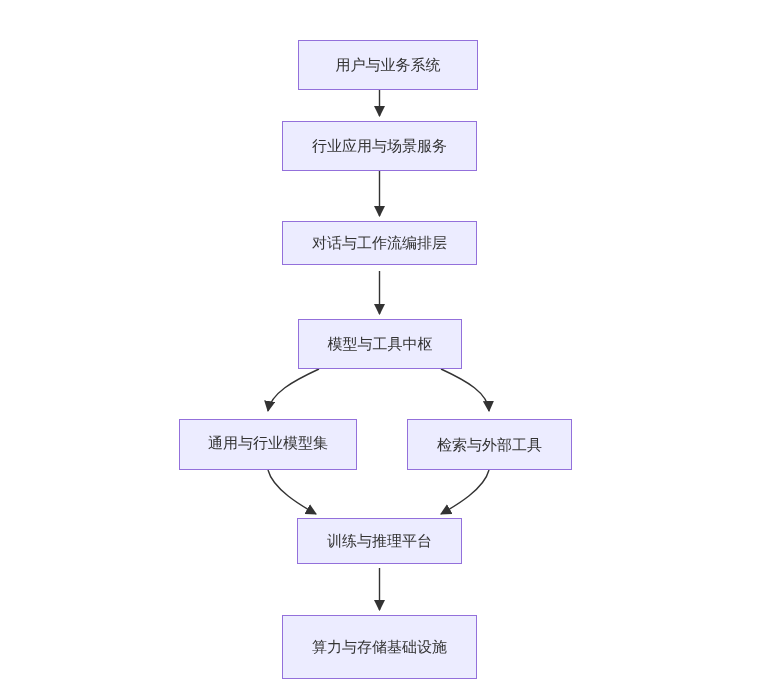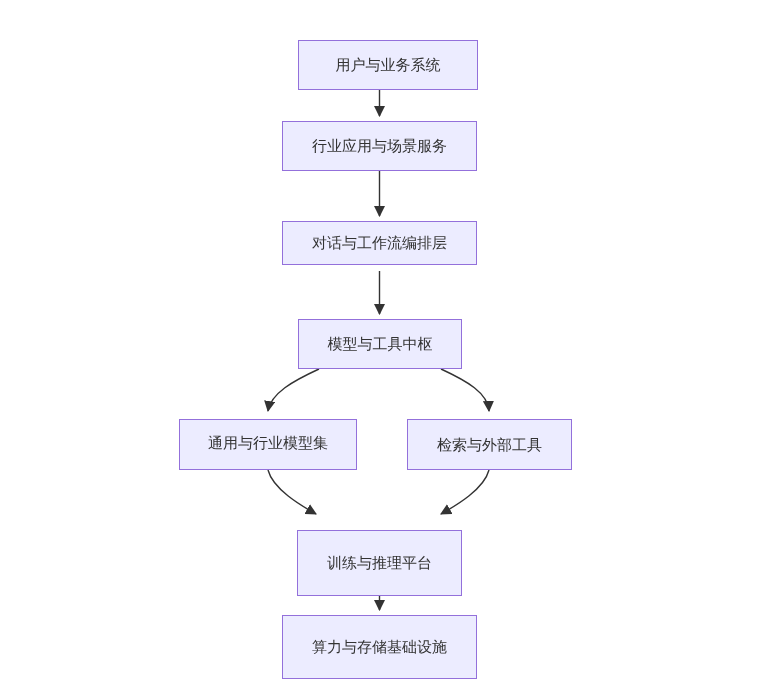--- a/index.html
+++ b/index.html
@@ -45,21 +45,21 @@
     line-height: 1.2;
     white-space: nowrap;
     text-align: center;
   }
   .node-a { left: 298px; top: 22px;  width: 180px; height: 50px; margin-top: 18px; }
   .node-b { left: 282px; top: 121px; width: 195px; height: 50px; }
   .node-c { left: 282px; top: 221px; width: 195px; height: 44px; }
   .node-d { left: 298px; top: 319px; width: 164px; height: 50px; }
   .node-e { left: 179px; top: 419px; width: 178px; height: 51px; font-family: Liberation Mono, monospace; }
   .node-f { left: 407px; top: 419px; width: 165px; height: 51px; }
-  .node-g { left: 297px; top: 518px; width: 165px; height: 66px; margin-top: 12px; }
+  .node-g { left: 297px; top: 518px; width: 165px; height: 46px; }
   .node-h { left: 282px; top: 615px; width: 195px; height: 64px; }
 </style>
 </head>
 <body>
 
 <div class="canvas">
 
   <svg class="edges" width="760" height="685" viewBox="0 0 760 685" xmlns="http://www.w3.org/2000/svg">
     <defs>
       <marker id="arrowhead" viewBox="0 0 10 10" refX="9" refY="5" markerWidth="8" markerHeight="8" orient="auto">

